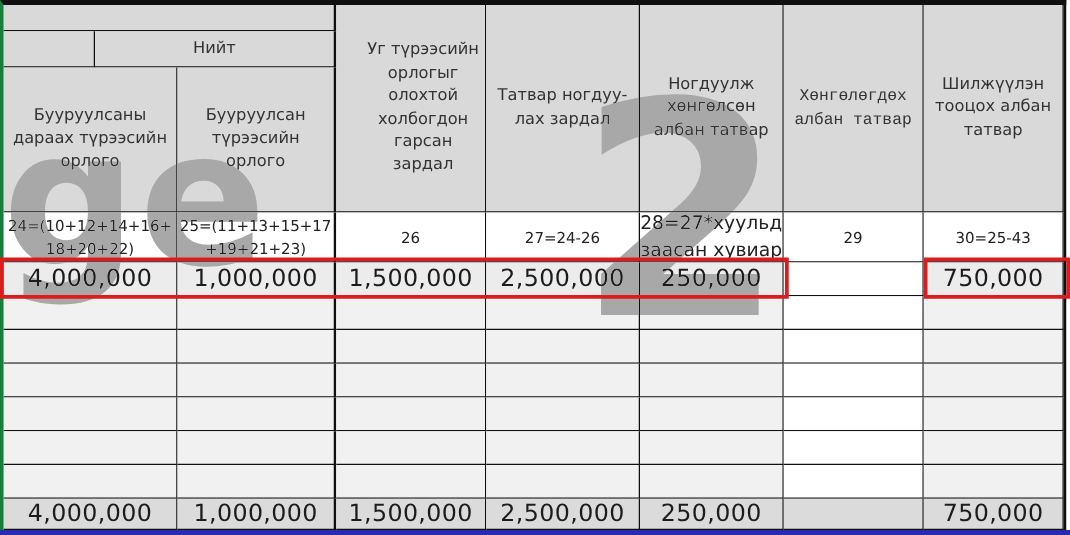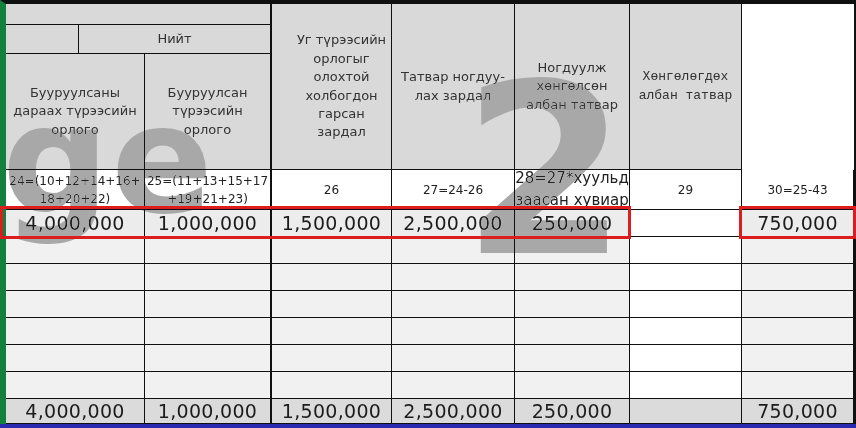--- a/index.html
+++ b/index.html
@@ -8,21 +8,21 @@
     background:#ffffff;
     font-family:"DejaVu Sans","Liberation Sans",sans-serif;
   }
   
   #sheet{
     position:absolute;top:0;left:0;
     display:grid;
     grid-template-columns:73px 66px 127px 120px 123px 115px 112px 112px;
     grid-template-rows:21px 29px 116px 40px 27px 27px 27px 27px 27px 27px 27px 25px;
     border-top:4px solid #101010;
-    border-left:6px solid #15803d;
+    border-left:3px solid #15803d;
     border-right:2px solid #101010;
   }
   .cell{
     box-sizing:border-box;
     border-right:1px solid #101010;
     border-bottom:1px solid #101010;
     display:flex;align-items:center;justify-content:center;
     text-align:center;overflow:hidden;
   }
   .bthick{border-right-width:2px;}
@@ -83,20 +83,23 @@
 олохтой
 холбогдон
 гарсан зардал</div>
   <div class="cell bhead gh4">Татвар ногдуу-
 лах зардал</div>
   <div class="cell bhead gh5">Ногдуулж
 хөнгөлсөн
 албан татвар</div>
   <div class="cell bhead gh6">Хөнгөлөгдөх
 албан татвар</div>
+  <div class="cell bhead gh7">Шилжүүлэн
+тооцох  албан
+татвар</div>
 
   <div class="cell formula r4 c1">24=(10+12+14+16+
 18+20+22)</div>
   <div class="cell formula bthick r4 c2">25=(11+13+15+17
 +19+21+23)</div>
   <div class="cell formula r4 c3">26</div>
   <div class="cell formula r4 c4">27=24-26</div>
   <div class="cell formula fsmall r4 c5">28=27*хуульд
 заасан хувиар</div>
   <div class="cell formula r4 c6">29</div>

